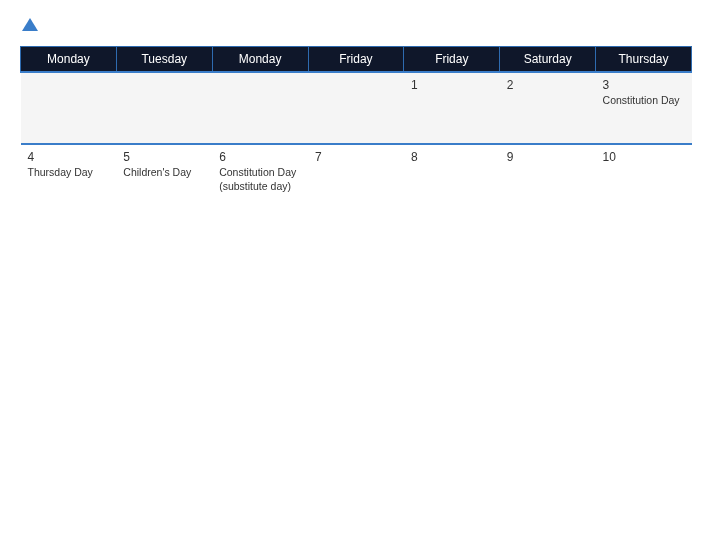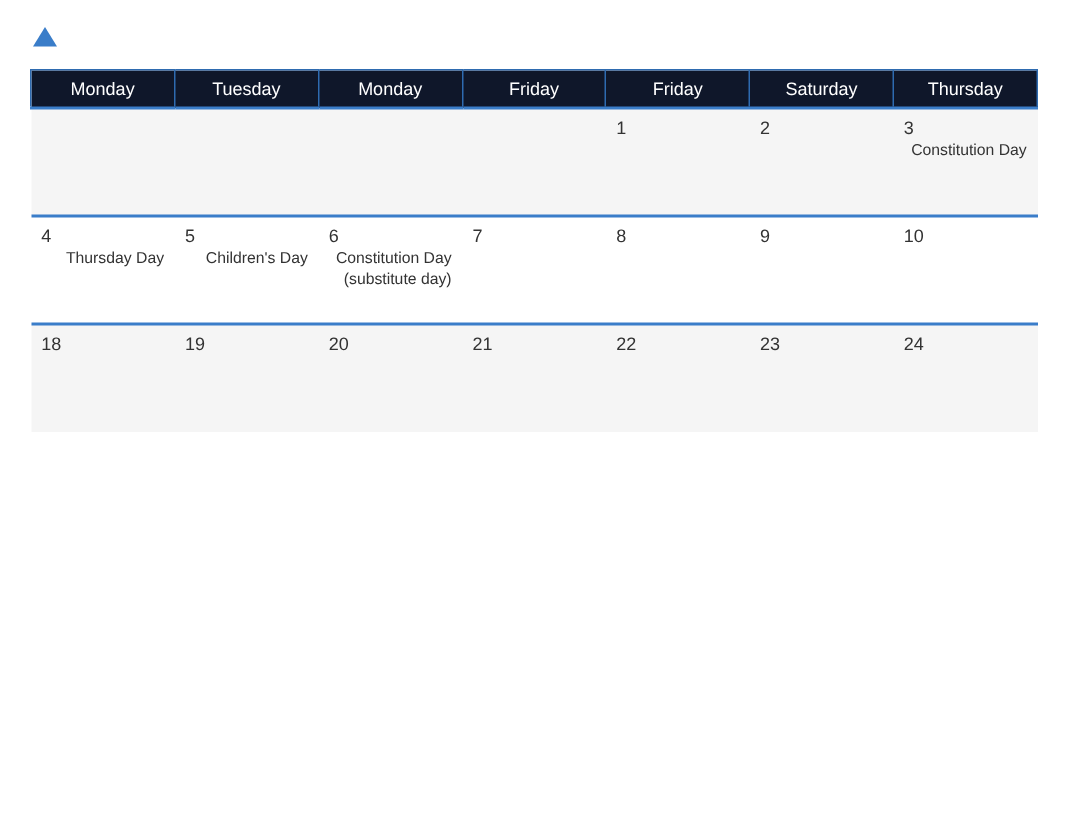--- a/index.html
+++ b/index.html
@@ -92,21 +92,20 @@
       display: block;
       font-size: 12px;
       color: #333;
       margin-bottom: 2px;
     }
     .cell-event {
       display: block;
       font-size: 10.5px;
       color: #333;
       line-height: 1.3;
-      text-align: right;
     }
     .calendar tbody tr:nth-child(odd) td {
       background: #f5f5f5;
     }
     .calendar tbody tr:nth-child(even) td {
       background: #fff;
     }
   </style>
 </head>
 <body>
@@ -172,38 +171,15 @@
           <td>
             <span class="cell-date">8</span>
           </td>
           <td>
             <span class="cell-date">9</span>
           </td>
           <td>
             <span class="cell-date">10</span>
           </td>
         </tr>
-        <tr>
-          <td>
-            <span class="cell-date">18</span>
-          </td>
-          <td>
-            <span class="cell-date">19</span>
-          </td>
-          <td>
-            <span class="cell-date">20</span>
-          </td>
-          <td>
-            <span class="cell-date">21</span>
-          </td>
-          <td>
-            <span class="cell-date">22</span>
-          </td>
-          <td>
-            <span class="cell-date">23</span>
-          </td>
-          <td>
-            <span class="cell-date">24</span>
-          </td>
-        </tr>
       </tbody>
   </table>
 </div>
 
 </body></html>

